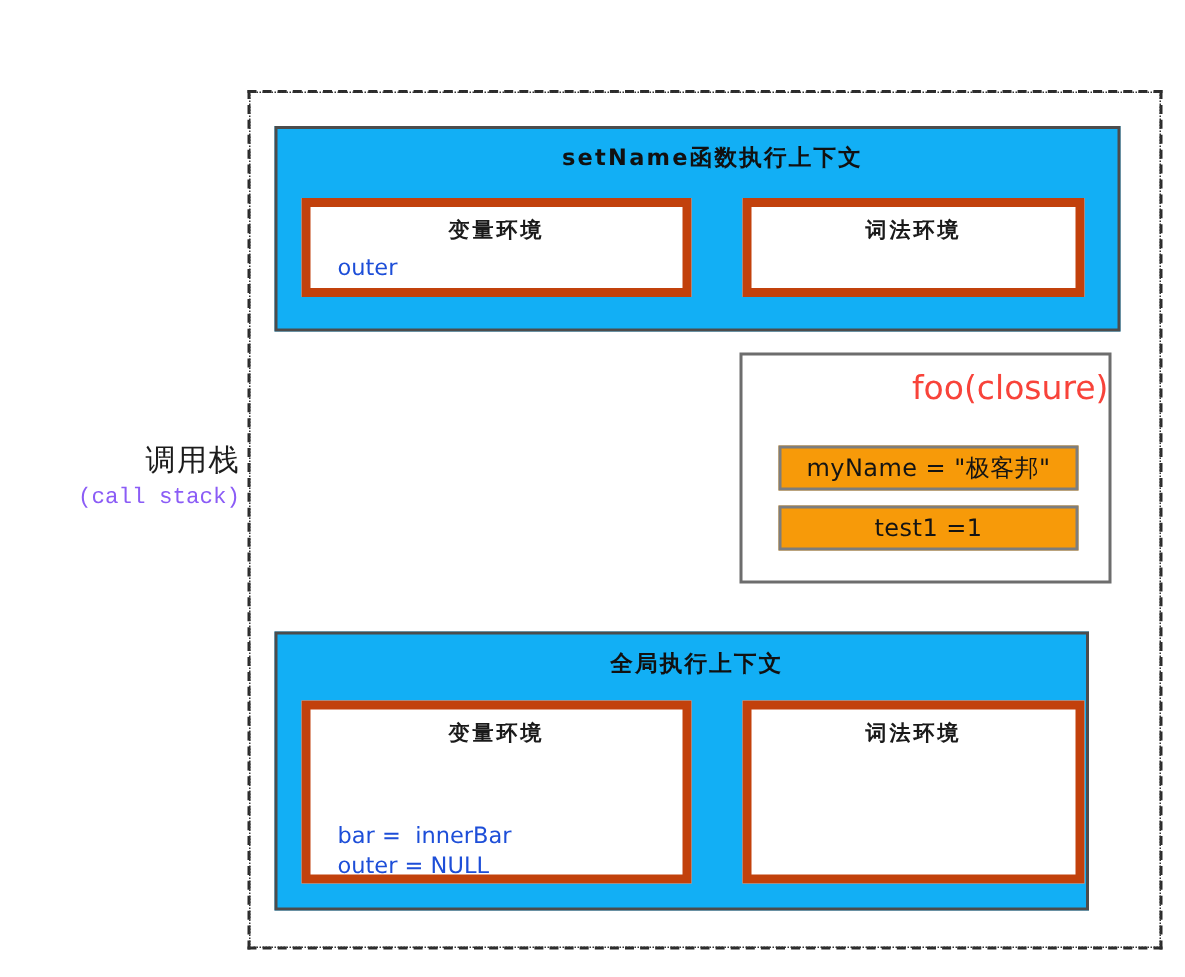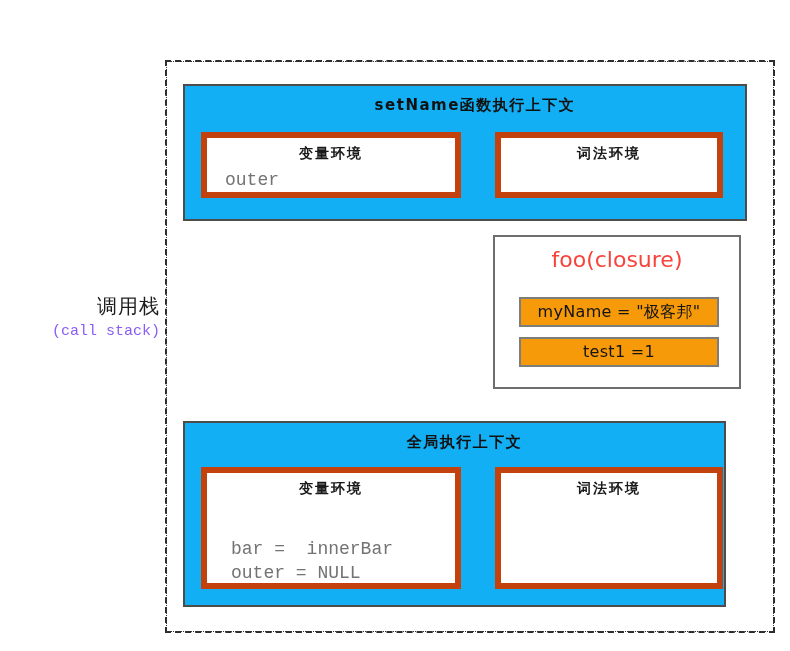--- a/index.html
+++ b/index.html
@@ -109,46 +109,45 @@
     text-align: center;
     font-size: 14px;
     letter-spacing: 2px;
     color: #1a1a1a;
     font-weight: 600;
   }
   .env-body {
     position: absolute;
     left: 18px;
     right: 8px;
-    font-size: 18px;
+    font-size: 15px;
     line-height: 1.35;
-    color: #737373;
+    color: #1d4ed8;
     white-space: pre;
-    font-family: Liberation Mono, monospace;
   }
   #setname-var-env .env-body { top: 30px; }
-  #global-var-env  .env-body { top: 64px; margin-left: 6px; }
+  #global-var-env  .env-body { top: 74px; }
 
   
   #closure-box {
     position: absolute;
     left: 326px;
     top: 173px;
     width: 248px;
     height: 154px;
     background: #ffffff;
     border: 2px solid #6d6d6d;
     box-sizing: border-box;
   }
   #closure-title {
     position: absolute;
     left: 0;
     right: 0;
     top: 10px;
-    text-align: center;
+    text-align: right;
     font-size: 22px;
     color: #F8433A;
     font-family: "DejaVu Sans", "Liberation Sans", sans-serif;
   }
   .closure-var {
     position: absolute;
     left: 24px;
     width: 200px;
     height: 30px;
     background: #F79A09;

